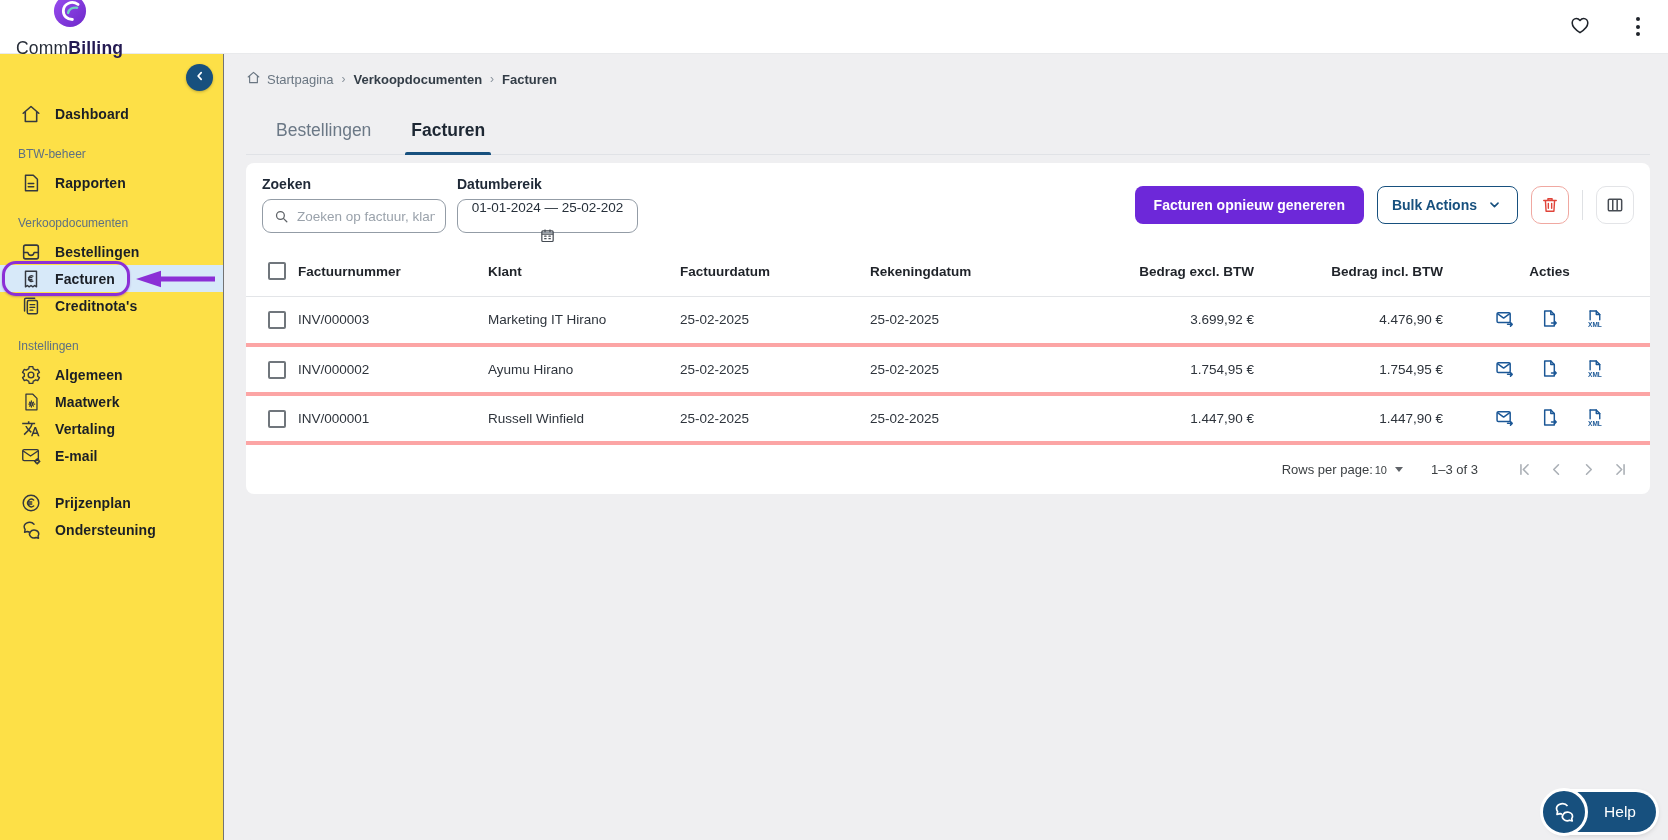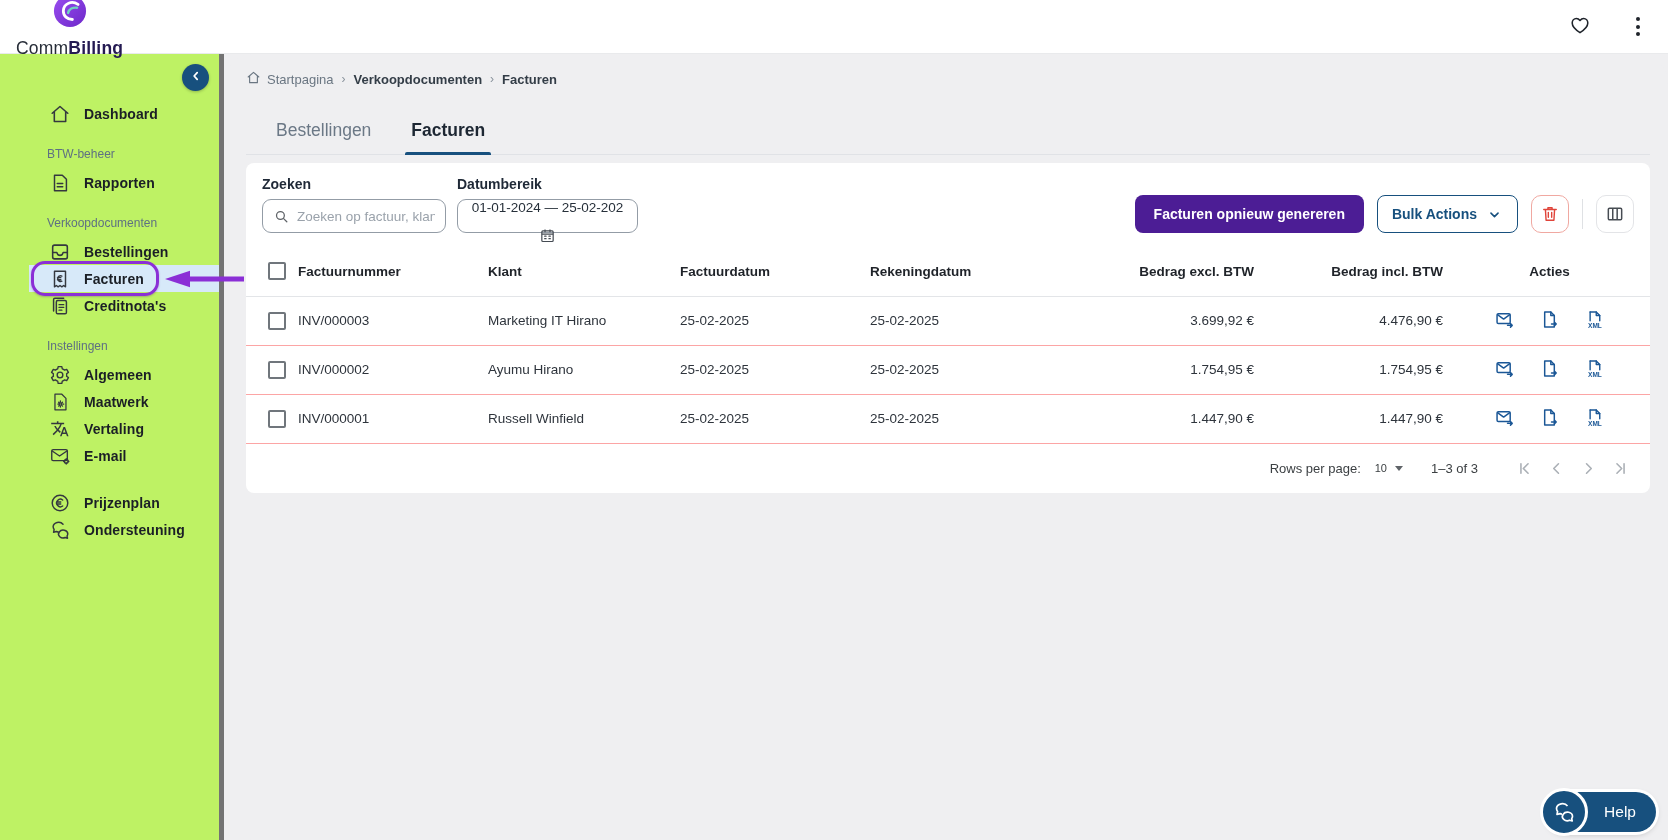--- a/index.html
+++ b/index.html
@@ -12,21 +12,21 @@
   .logo-mark { width:34px; height:34px; display:inline-flex; }
   .brand-text { font-size:17.5px; color:#272d38; letter-spacing:.2px; }
   .brand-text b { font-weight:800; color:#241a52; }
   .topbar-right { display:flex; align-items:center; gap:26px; }
   .icon-btn { background:none; border:none; cursor:pointer; width:32px; height:32px; display:inline-flex; align-items:center; justify-content:center; color:#1f242b; }
   .icon-btn svg { width:22px; height:22px; }
   .kebab { display:flex; flex-direction:column; gap:3.5px; }
   .kebab i { width:4px; height:4px; border-radius:50%; background:#1f242b; }
 
   
-  .sidebar { position:absolute; top:54px; left:0; bottom:0; width:224px; background:#bef264; border-right:5px solid #737373; z-index:20;padding-left:29px; }
+  .sidebar { position:absolute; top:54px; left:0; bottom:0; width:224px; background:#fde047; border-right:1px solid #737373; z-index:20; }
   .collapse-btn { position:absolute; top:10px; right:10px; width:27px; height:27px; border-radius:50%; background:#17507e; border:none; cursor:pointer; display:flex; align-items:center; justify-content:center; box-shadow:0 1px 3px rgba(0,0,0,.25); }
   .collapse-btn svg { width:16px; height:16px; }
   nav.nav { margin-top:46px; }
   .nav-heading { font-size:12px; color:#5e7082; padding:0 18px; margin:20px 0 8px; }
   .nav-group.gap { margin-top:20px; }
   .nav-item { position:relative; height:27px; display:flex; align-items:center; gap:13px; padding:0 20px; cursor:pointer; color:#1b1f26; }
   .nav-item .nv-icon { width:22px; height:22px; flex:0 0 22px; color:#34383f; display:inline-flex; }
   .nav-item .nv-icon svg { width:22px; height:22px; }
   .nav-item .nv-label { font-size:14px; font-weight:700; letter-spacing:.1px; white-space:nowrap; }
   .nav-item.active { background:#d7e9f9; }
@@ -41,58 +41,58 @@
   .breadcrumb .sep { color:#8a939d; font-size:12px; }
   .breadcrumb .crumb-b { color:#333d47; font-weight:700; cursor:pointer; }
 
   .tabs { display:flex; gap:36px; margin-top:26px; border-bottom:1px solid #e0e2e6; padding-left:28px; }
   .tab { font-size:17.5px; padding:6px 2px 13px; cursor:pointer; color:#6b7886; position:relative; }
   .tab.active { color:#1d2733; font-weight:700; }
   .tab.active::after { content:""; position:absolute; left:-4px; right:-4px; bottom:-1px; height:3px; background:#17507e; border-radius:2px 2px 0 0; }
 
   
   .card { background:#fff; border-radius:8px; margin-top:8px; overflow:hidden; }
-  .filterbar { display:flex; align-items:flex-end; padding:13px 16px 14px; }
+  .filterbar { display:flex; padding:13px 16px 14px; }
   .field { margin-right:11px; }
   .field .flabel { font-size:14px; font-weight:700; color:#1f2937; margin-bottom:7px; }
   .input-box { height:34px; border:1px solid #939ca6; border-radius:9px; display:flex; align-items:center; padding:0 10px; background:#fff; }
   .input-box.search { width:184px; gap:7px; }
   .input-box.search svg { width:17px; height:17px; color:#5f6368; flex:0 0 17px; }
   .input-box.search input { border:none; outline:none; width:100%; font-size:13.5px; font-family:inherit; color:#27303a; }
   .input-box.search input::placeholder { color:#9aa2ab; }
   .input-box.date { width:181px; gap:12px; cursor:pointer;flex-direction:column; }
   .input-box.date .dval { font-size:13.5px; color:#27303a; white-space:nowrap; }
   .input-box.date svg { width:17px; height:17px; color:#444a52; flex:0 0 17px; }
   .toolbar { margin-left:auto; display:flex; align-items:center; gap:13px; }
-  .btn-primary { height:38px; border:none; border-radius:8px; background:#4c1d95; color:#fff; font-size:14px; font-weight:700; padding:0 19px; cursor:pointer; font-family:inherit; }
+  .btn-primary { height:38px; border:none; border-radius:8px; background:#6d28d9; color:#fff; font-size:14px; font-weight:700; padding:0 19px; cursor:pointer; font-family:inherit; }
   .btn-outline { height:38px; border:1.5px solid #17507e; border-radius:8px; background:#fff; color:#17507e; font-size:14px; font-weight:700; padding:0 14px; cursor:pointer; display:flex; align-items:center; gap:9px; font-family:inherit; }
   .btn-outline svg { width:17px; height:17px; }
   .btn-square { width:38px; height:38px; border-radius:10px; background:#fff; display:flex; align-items:center; justify-content:center; cursor:pointer; }
   .btn-trash { border:1.5px solid #f0a8a1; color:#e0443a; }
   .btn-trash svg { width:20px; height:20px; }
   .v-divider { width:1px; height:30px; background:#dfe1e4; }
   .btn-cols { border:1px solid #e3e4e7; color:#474c53; }
   .btn-cols svg { width:20px; height:20px; }
 
   
   table.inv { width:100%; border-collapse:collapse; table-layout:fixed; }
   table.inv col.c-chk{width:52px;} col.c-num{width:190px;} col.c-kl{width:192px;} col.c-fd{width:190px;} col.c-rd{width:192px;} col.c-ex{width:198px;} col.c-in{width:189px;} col.c-ac{width:201px;}
   table.inv th { font-size:13.5px; font-weight:700; color:#1f2329; text-align:left; height:49px; border-bottom:1px solid #e3e5e8; }
-  table.inv td { font-size:13.5px; color:#2e343c; height:49px; border-bottom:1px solid #fca5a5; }
+  table.inv td { font-size:13.5px; color:#2e343c; height:49px; border-bottom:4px solid #fca5a5; }
   table.inv tr > *:nth-child(6), table.inv tr > *:nth-child(7) { text-align:right; padding-right:6px; }
   table.inv tr > *:nth-child(8) { text-align:center; }
   .chk-cell { padding-left:22px; }
   .checkbox { width:18px; height:18px; border:2px solid #70767c; border-radius:2px; background:#fff; cursor:pointer; display:inline-block; vertical-align:middle; }
   .row-actions { display:flex; justify-content:center; gap:20px; }
   .act-btn { background:none; border:none; cursor:pointer; color:#1b5796; padding:2px; display:inline-flex; }
   .act-btn svg { width:21px; height:21px; }
 
   
   .pagination { height:49px; display:flex; align-items:center; justify-content:flex-end; gap:0; padding-right:14px; font-size:13px; color:#3c4043; }
-  .rpp-label { margin-right:14px; }
+  .rpp-label { margin-right:2px; }
   .rpp { display:flex; align-items:center; gap:8px; background:none; border:none; cursor:pointer; font-size:11px; color:#3c4043; font-family:inherit; margin-right:28px; }
   .caret { width:0; height:0; border-left:4.5px solid transparent; border-right:4.5px solid transparent; border-top:5px solid #5f6368; }
   .range { margin-right:30px; }
   .pg-btn { background:none; border:none; cursor:pointer; color:#abb0b6; width:32px; height:32px; display:inline-flex; align-items:center; justify-content:center; }
   .pg-btn svg { width:19px; height:19px; }
 
   
   .help-fab { position:absolute; right:12px; bottom:8px; height:40px; background:#17507e; border-radius:20px; display:flex; align-items:center; padding:0 20px 0 58px; color:#fff; font-size:15.5px; cursor:pointer; box-shadow:0 0 0 3px #fff, 0 2px 6px rgba(0,0,0,.25); z-index:40; }
   .fab-circle { position:absolute; left:-6px; top:50%; transform:translateY(-50%); width:48px; height:48px; border-radius:50%; background:#17507e; border:3px solid #fff; display:flex; align-items:center; justify-content:center; }
   .fab-circle svg { width:24px; height:24px; color:#fff; }

